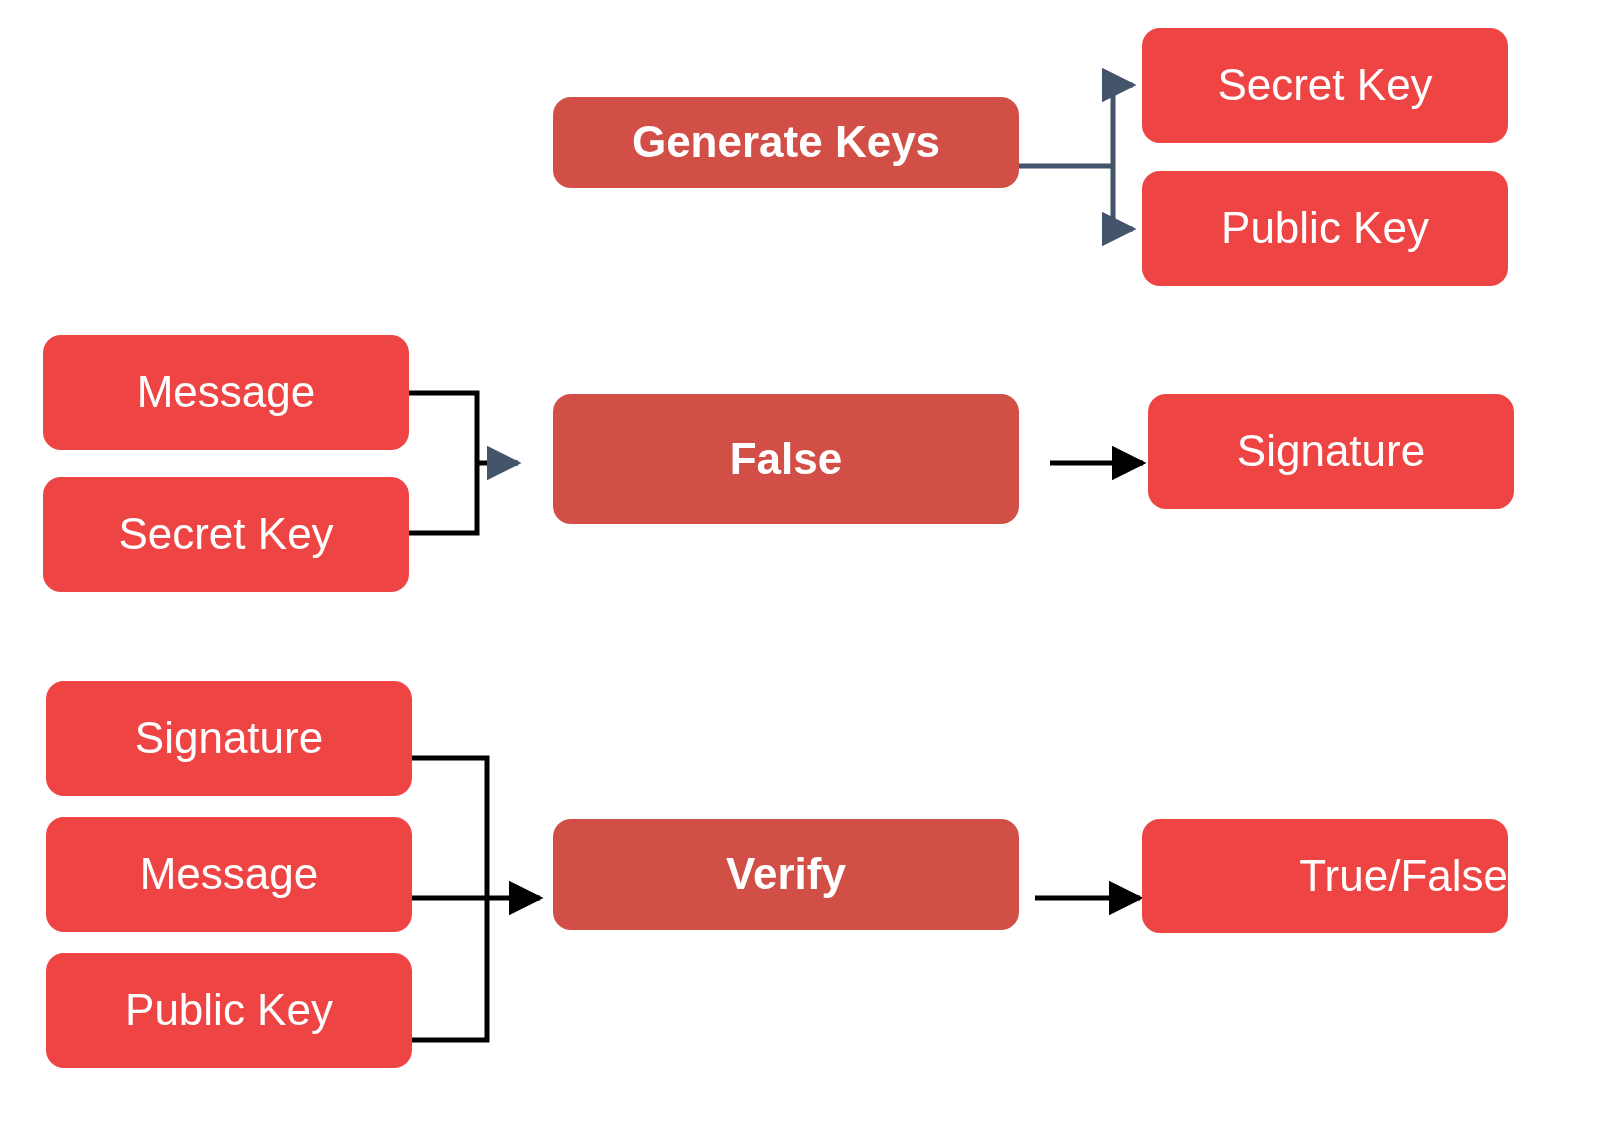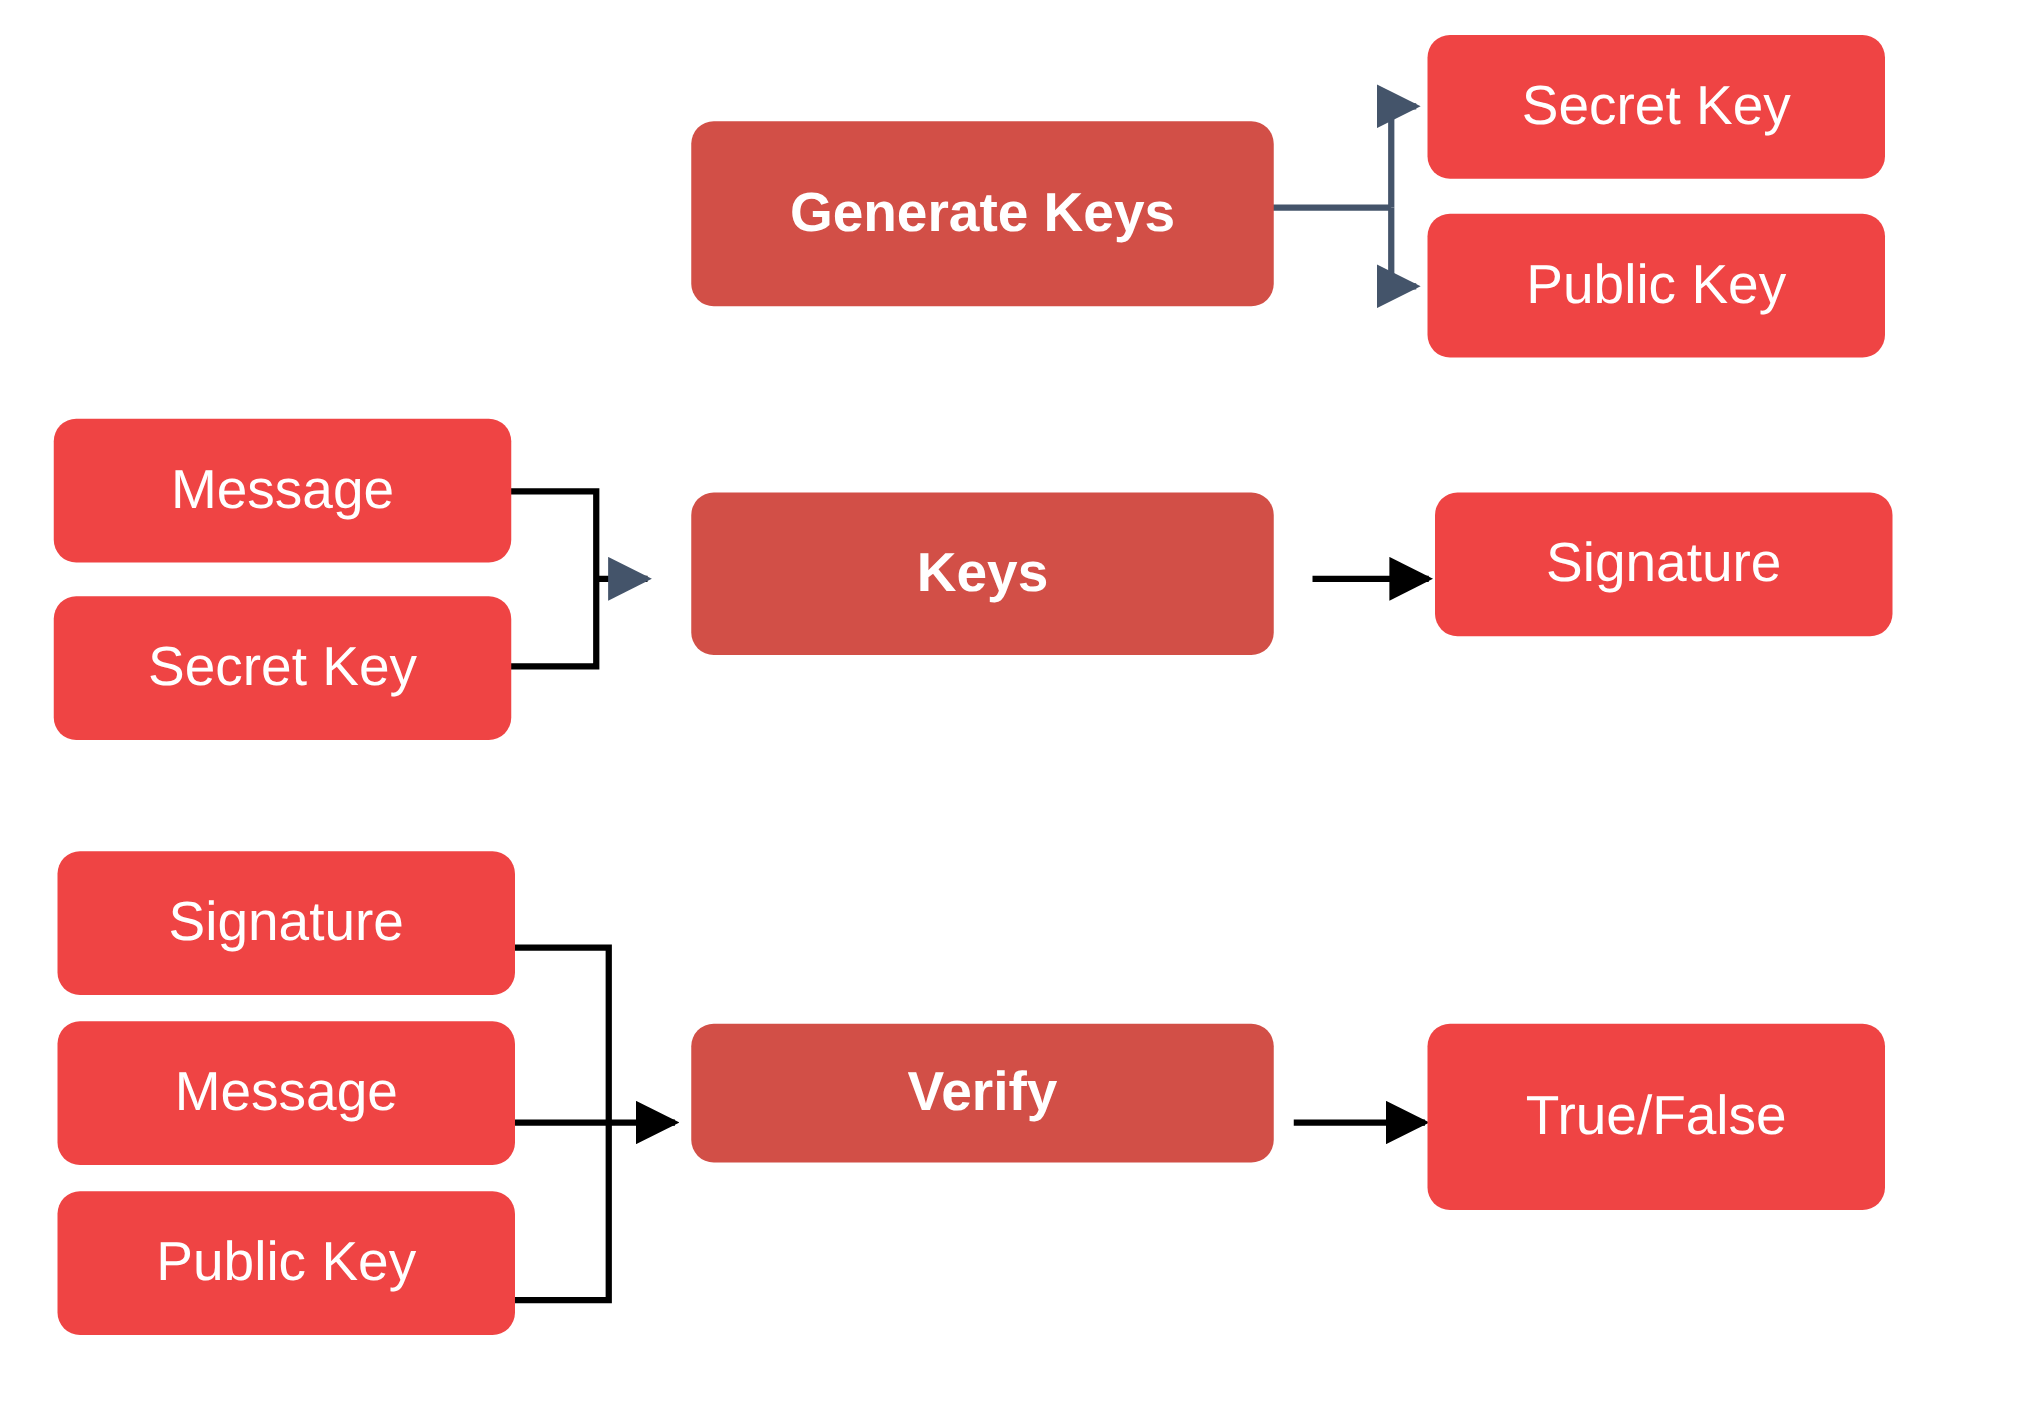--- a/index.html
+++ b/index.html
@@ -82,42 +82,42 @@
     <g>
       <path d="M 408 758 L 487 758 L 487 1040 L 412 1040" stroke="#000000" stroke-width="5" fill="none"></path>
       <path d="M 408 898 L 540 898" stroke="#000000" stroke-width="5" fill="none" marker-end="url(#arrowBlack)"></path>
     </g>
 
     <g>
       <path d="M 1035 898 L 1140 898" stroke="#000000" stroke-width="5" fill="none" marker-end="url(#arrowBlack)"></path>
     </g>
   </svg>
 
-  <div class="node op" style="left:553px; top:97px; width:466px; height:148px;">
+  <div class="node op" style="left:553px; top:97px; width:466px; height:91px;">
     <span>Generate Keys</span>
   </div>
 
   <div class="node data" style="left:1142px; top:28px; width:366px; height:115px;">
     <span>Secret Key</span>
   </div>
 
   <div class="node data" style="left:1142px; top:171px; width:366px; height:115px;">
     <span>Public Key</span>
   </div>
 
   <div class="node data" style="left:43px; top:335px; width:366px; height:115px;">
     <span>Message</span>
   </div>
 
   <div class="node data" style="left:43px; top:477px; width:366px; height:115px;">
     <span>Secret Key</span>
   </div>
 
   <div class="node op" style="left:553px; top:394px; width:466px; height:130px;">
-    <span>Keys</span>
+    <span>False</span>
   </div>
 
   <div class="node data" style="left:1148px; top:394px; width:366px; height:115px;">
     <span>Signature</span>
   </div>
 
   <div class="node data" style="left:46px; top:681px; width:366px; height:115px;">
     <span>Signature</span>
   </div>
 
@@ -126,17 +126,17 @@
   </div>
 
   <div class="node data" style="left:46px; top:953px; width:366px; height:115px;">
     <span>Public Key</span>
   </div>
 
   <div class="node op" style="left:553px; top:819px; width:466px; height:111px;justify-content:center;">
     <span>Verify</span>
   </div>
 
-  <div class="node data" style="left:1142px; top:819px; width:366px; height:149px;">
+  <div class="node data" style="left:1142px; top:819px; width:366px; height:114px;justify-content:flex-end;">
     <span>True/False</span>
   </div>
 
 </div>
 
 </body></html>

